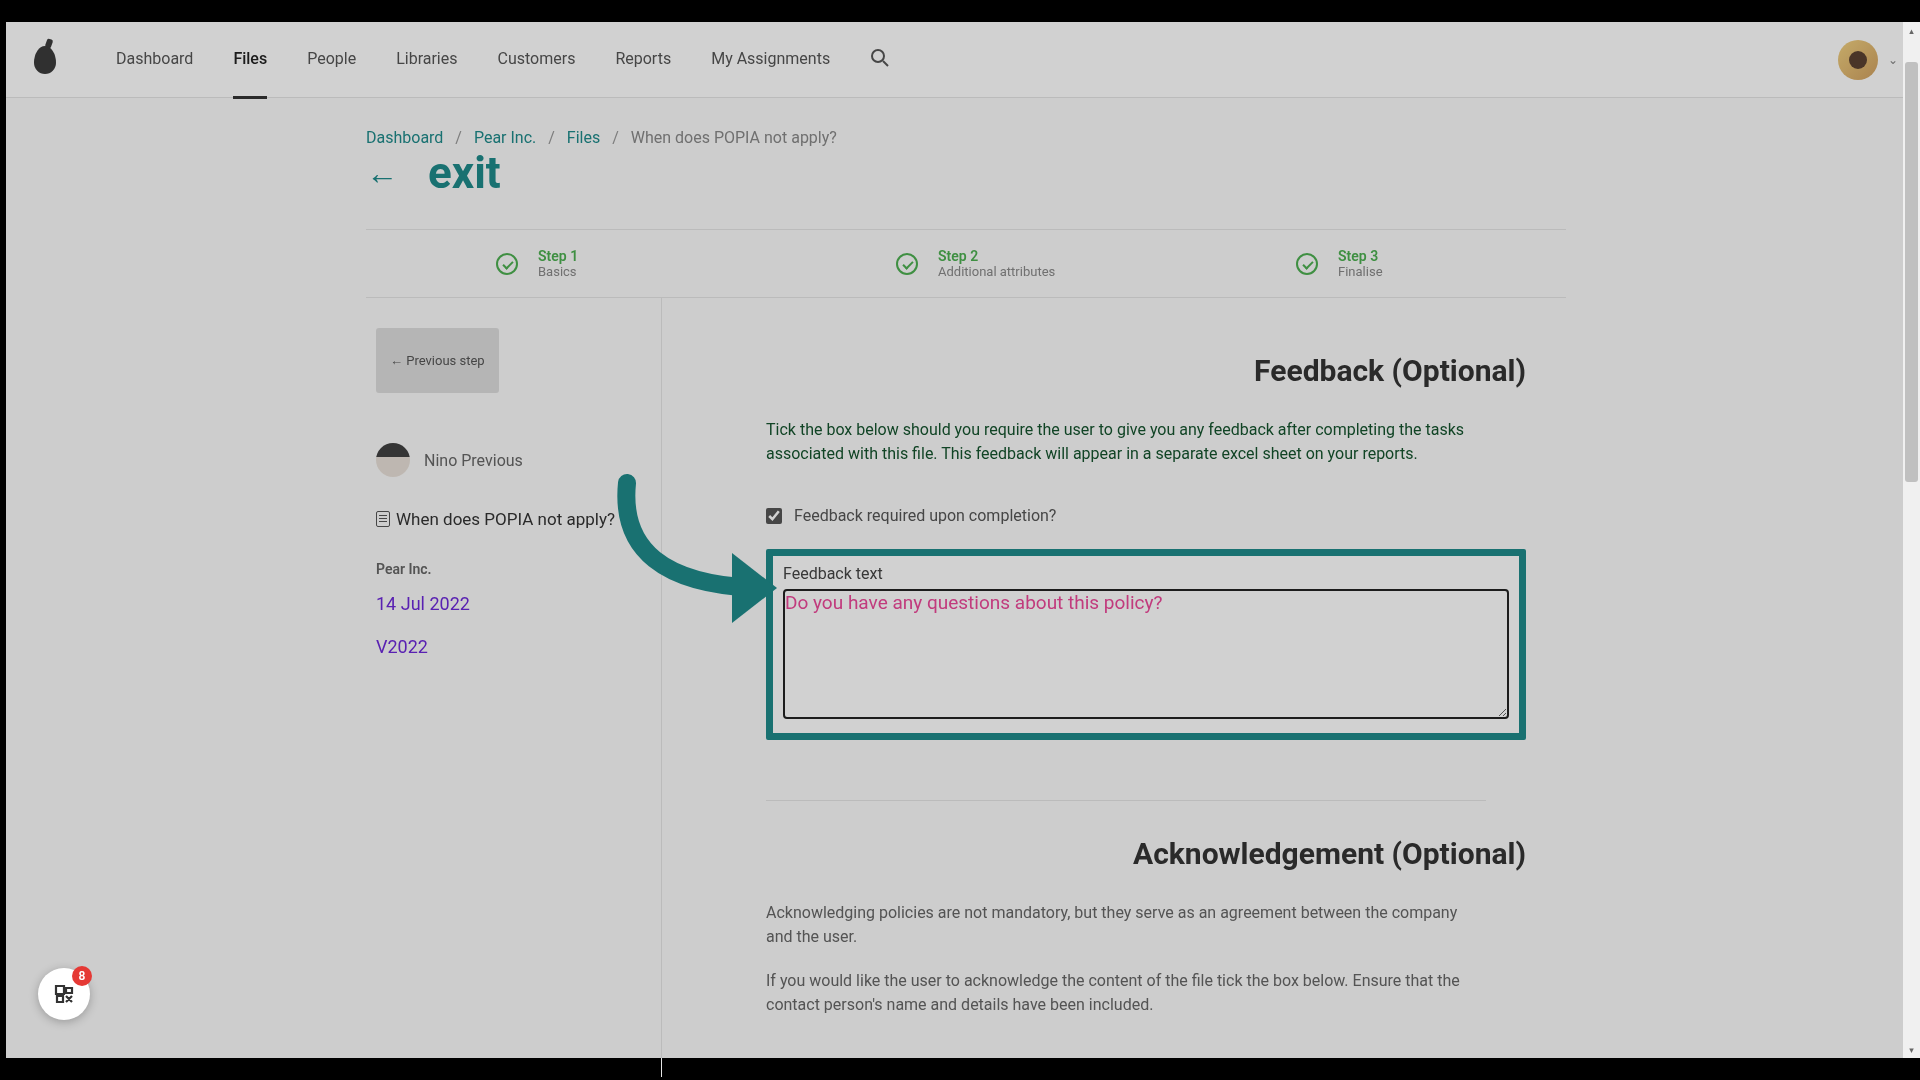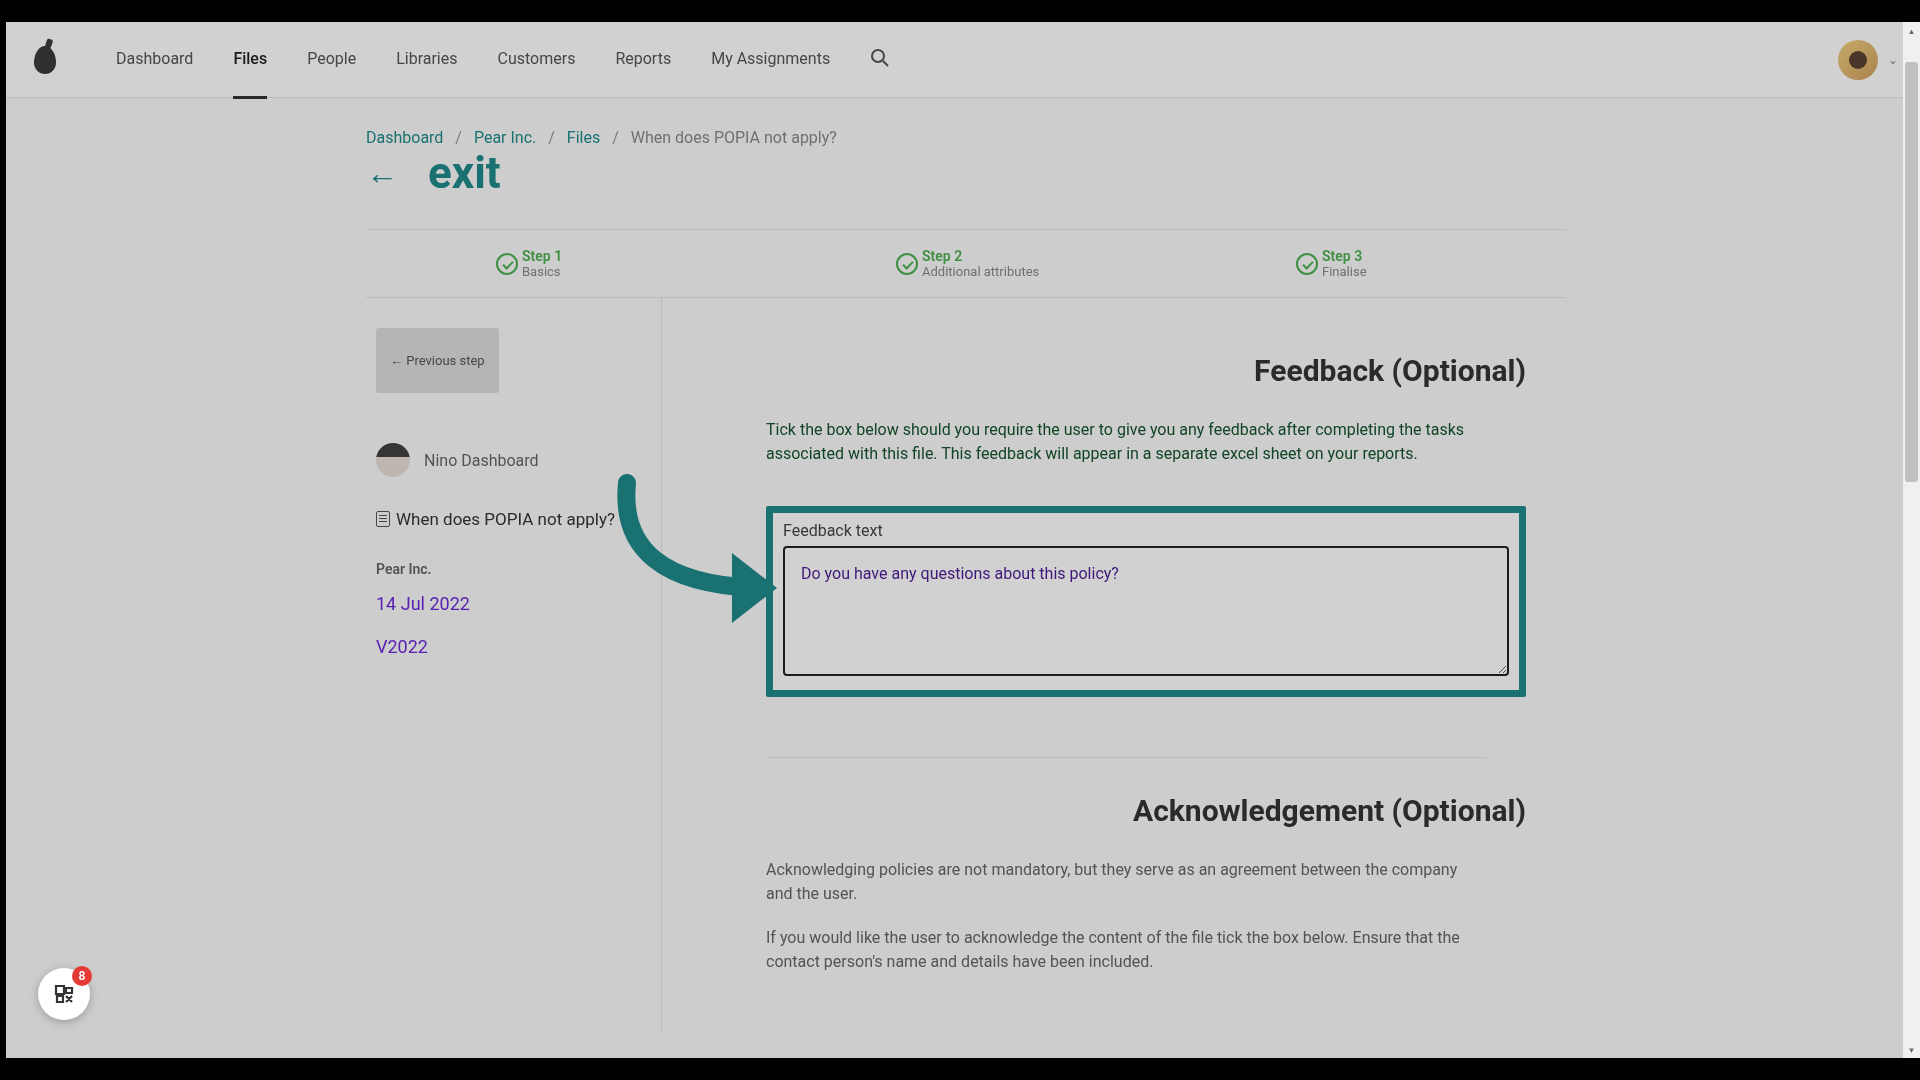--- a/index.html
+++ b/index.html
@@ -20,21 +20,21 @@
 .chev-top { margin-left:10px; color:#888; cursor:pointer; font-size:12px; }
 .content { width:1200px; margin:0 auto; padding:30px 0; }
 .crumbs { font-size:16px; color:#888; }
 .crumbs a { color:#1e8a8a; text-decoration:none; cursor:pointer; }
 .crumbs .sep { margin:0 8px; color:#999; }
 .crumbs .cur { color:#888; }
 .exit-row { display:flex; align-items:center; gap:30px; margin-bottom:30px; }
 .back-arrow { font-size:32px; color:#1e8a8a; cursor:pointer; font-weight:300; }
 .exit-title { font-size:44px; font-weight:700; color:#1e8a8a;text-align:center; }
 .steps { display:flex; border-top:1px solid #e5e5e5; border-bottom:1px solid #e5e5e5; padding:18px 0; }
-.step { flex:1; display:flex; align-items:center; gap:4px; padding-left:130px; }
+.step { flex:1; display:flex; align-items:center; gap:20px; padding-left:130px; }
 .step-ic { width:22px; height:22px; border:2px solid #4caf50; border-radius:50%; position:relative; }
 .step-ic::after { content:""; position:absolute; top:4px; left:7px; width:4px; height:8px; border:solid #4caf50; border-width:0 2px 2px 0; transform:rotate(45deg); }
 .step-txt .st-title { color:#4caf50; font-size:14px; font-weight:600; }
 .step-txt .st-sub { color:#888; font-size:13px; }
 .body2col { display:flex; }
 .leftcol { width:306px; padding:30px 20px 30px 10px; border-right:1px solid #e5e5e5; }
 .prev-btn { background:#ddd; border:none; padding:25px 14px; font-size:13px; color:#555; border-radius:3px; cursor:pointer; }
 .author { display:flex; align-items:center; gap:14px; margin:50px 0 30px; }
 .author-av { width:34px; height:34px; border-radius:50%; background:linear-gradient(180deg,#404040 40%,#e8e0d8 40%); }
 .author-name { color:#666; font-size:16px; }
@@ -45,21 +45,21 @@
 .meta2 { color:#6d28d9; font-size:18px; margin-bottom:22px; }
 .rightcol { flex:1; padding:55px 40px 40px 104px; position:relative; }
 .arrow-annot { position:absolute; left:-65px; top:175px; width:200px; height:160px; pointer-events:none; }
 h2 { font-size:30px; font-weight:700; color:#333; margin-bottom:30px;text-align:right; }
 .desc { color:#14532d; font-size:16px; line-height:1.5; margin-bottom:40px; max-width:720px; }
 .chk-row { display:flex; align-items:center; gap:12px; margin-bottom:24px; }
 .chk { width:16px; height:16px; accent-color:#555; cursor:pointer; }
 .chk-lbl { color:#555; font-size:16px; }
 .highlight-box { border:7px solid #1e8a8a; background:#fff; padding:8px 10px 10px; width:760px; border-radius:2px; margin-bottom:60px; }
 .fb-label { color:#444; font-size:16px; margin-bottom:6px; display:block; }
-.fb-textarea { width:100%; height:130px; border:2px solid #222; border-radius:4px; padding:16px; font-size:16px; color:#4c1d95; resize:both; font-family:inherit; outline:none; }
+.fb-textarea { width:100%; height:130px; border:2px solid #222; border-radius:4px; padding:0; font-size:19px; color:#ec4899; resize:both; font-family:inherit; outline:none; }
 .ack-desc { color:#666; font-size:16px; line-height:1.5; max-width:710px; margin-bottom:20px; }
 .dimmer { position:absolute; top:22px; left:0; width:1920px; height:1036px; background:rgba(0,0,0,0.18); pointer-events:none; mix-blend-mode:multiply; }
 .scrollbar { position:absolute; top:22px; right:0; width:17px; height:1036px; background:#f0f0f0; }
 .scroll-thumb { position:absolute; top:40px; right:2px; width:13px; height:420px; background:#c0c0c0; border-radius:3px; }
 .scroll-up,.scroll-down { position:absolute; right:0; width:17px; height:17px; display:flex; align-items:center; justify-content:center; font-size:9px; color:#666; }
 .scroll-up { top:22px; }
 .scroll-down { bottom:22px; }
 .widget { position:absolute; bottom:60px; left:38px; width:52px; height:52px; border-radius:50%; background:#fff; box-shadow:0 2px 10px rgba(0,0,0,0.25); display:flex; align-items:center; justify-content:center; cursor:pointer; }
 .widget-ic { width:24px; height:24px; }
 .badge { position:absolute; top:-2px; right:-2px; width:20px; height:20px; border-radius:50%; background:#e53935; color:#fff; font-size:12px; font-weight:600; display:flex; align-items:center; justify-content:center; }
@@ -132,38 +132,42 @@
           <div class="st-sub">Finalise</div>
         </div>
       </div>
     </div>
 
     <div class="body2col">
       <div class="leftcol">
         <button class="prev-btn">← Previous step</button>
         <div class="author">
           <div class="author-av"></div>
-          <span class="author-name">Nino Dashboard</span>
+          <span class="author-name">Nino Previous</span>
         </div>
         <div class="file-title">
           <span class="file-ic"></span><span>When does POPIA not apply?</span>
         </div>
         <div class="meta">Pear Inc.</div>
         <div class="meta2">14 Jul 2022</div>
         <div class="meta2">V2022</div>
       </div>
 
       <div class="rightcol">
         <svg class="arrow-annot" viewBox="0 0 200 160">
           <path d="M30 10 Q 20 110 160 115" fill="none" stroke="#1e8a8a" stroke-width="18" stroke-linecap="round"></path>
           <path d="M135 80 L180 115 L135 150 Z" fill="#1e8a8a"></path>
         </svg>
 
         <h2>Feedback (Optional)</h2>
         <p class="desc">Tick the box below should you require the user to give you any feedback after completing the tasks associated with this file. This feedback will appear in a separate excel sheet on your reports.</p>
+        <div class="chk-row">
+          <input type="checkbox" class="chk" checked="" style="">
+          <label class="chk-lbl">Feedback required upon completion?</label>
+        </div>
 
         <div class="highlight-box">
           <label class="fb-label">Feedback text</label>
           <textarea class="fb-textarea" style="">Do you have any questions about this policy?</textarea>
         </div>
 
         <hr class="div">
 
         <h2>Acknowledgement (Optional)</h2>
         <p class="ack-desc">Acknowledging policies are not mandatory, but they serve as an agreement between the company and the user.</p>

